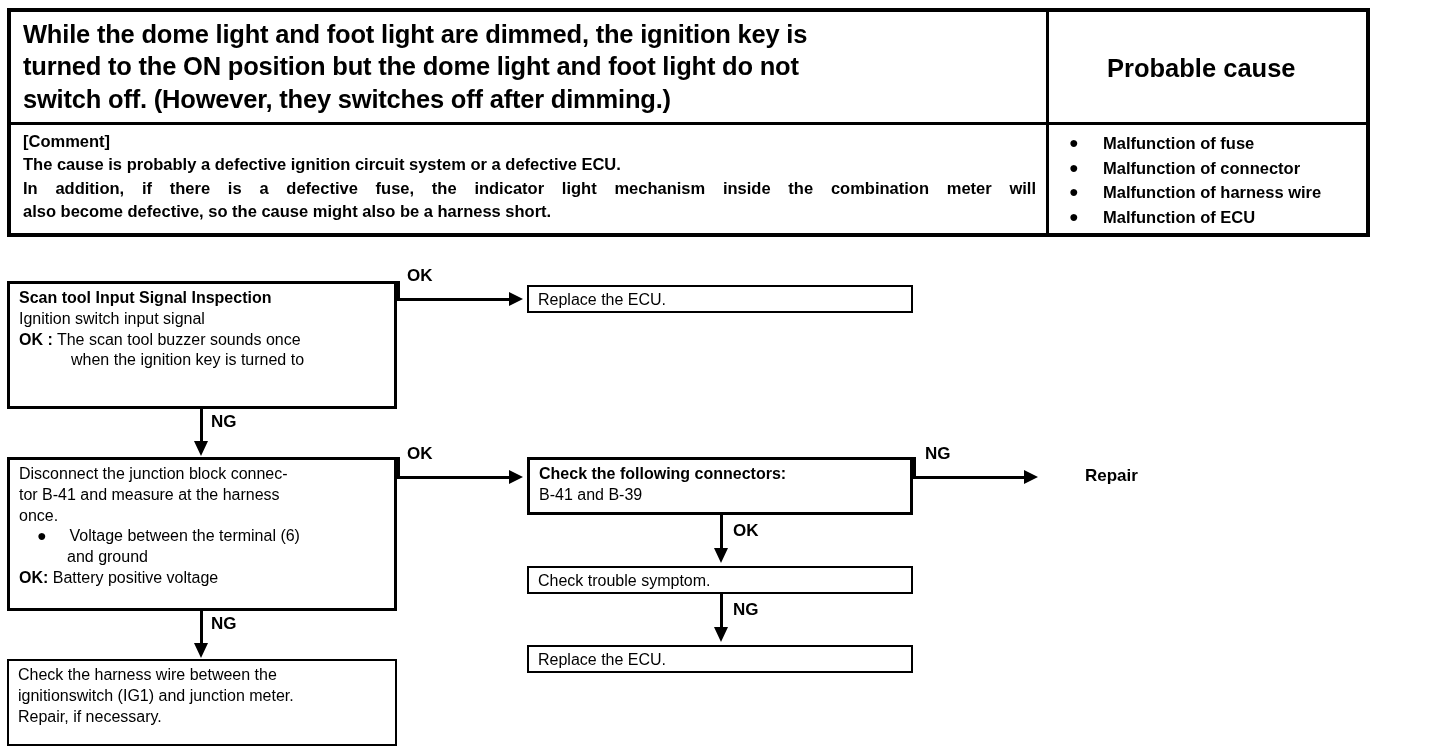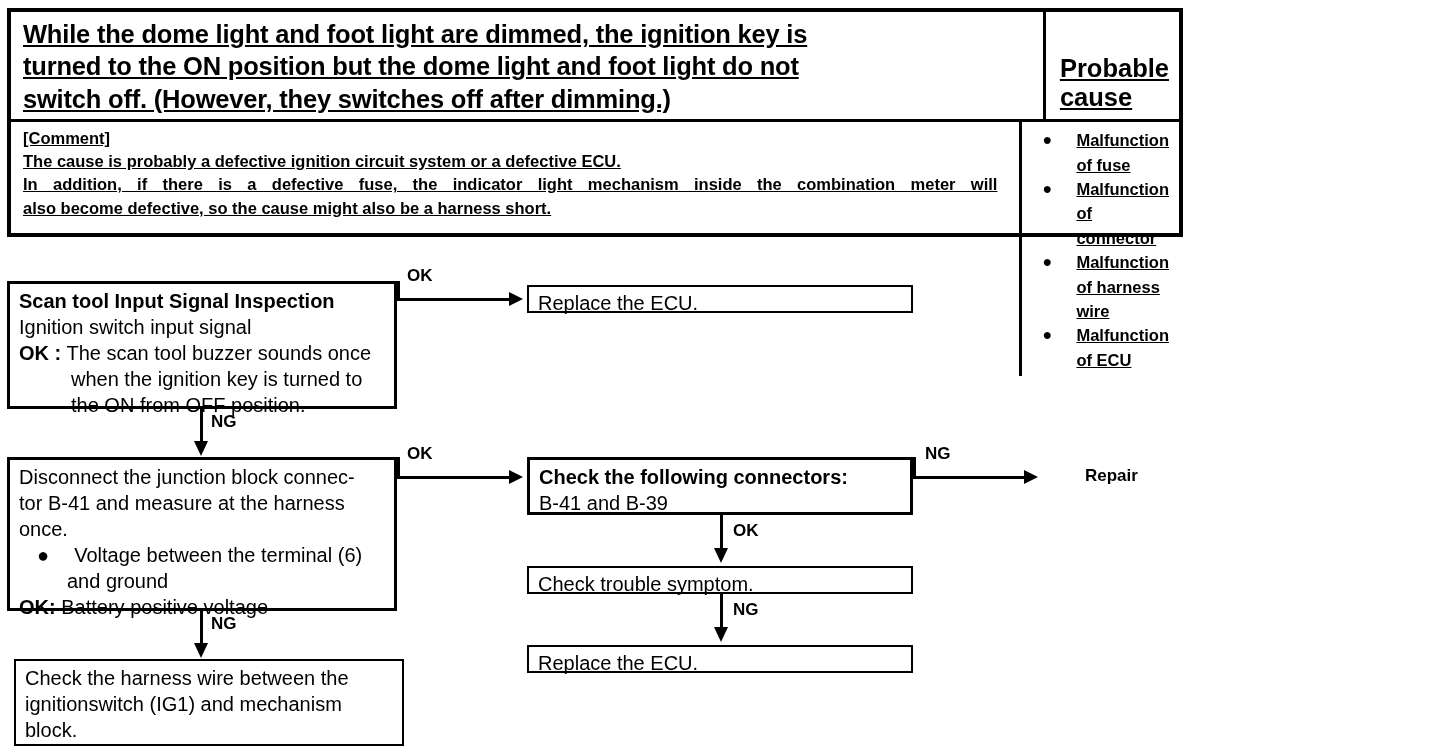--- a/index.html
+++ b/index.html
@@ -15,34 +15,33 @@
     font-family: "Liberation Sans", sans-serif;
     color: #000000;
     overflow: hidden;
   }
 
   
   .symptom-table {
     position: absolute;
     left: 7px;
     top: 8px;
-    width: 1176px;
+    width: 1363px;
     height: 229px;
     border: 4px solid #000;
     box-sizing: border-box;
     display: flex;
     flex-direction: column;
-    text-decoration: underline;
   }
   .table-row {
     display: flex;
     flex-direction: row;
   }
   .row-symptom { height: 114px; }
-  .row-comment { flex: 1; border-top: 3px solid #000; gap: 12px; }
+  .row-comment { flex: 1; border-top: 3px solid #000; }
 
   .cell-left {
     width: 1035px;
     box-sizing: border-box;
     padding: 6px 10px 4px 12px;
   }
   .cell-right {
     flex: 1;
     box-sizing: border-box;
     border-left: 3px solid #000;
@@ -52,20 +51,21 @@
   .symptom-text {
     font-size: 25.5px;
     font-weight: bold;
     line-height: 1.27;
     letter-spacing: -0.2px;
   }
   .probable-cause-title {
     font-size: 25.5px;
     font-weight: bold;
     margin-top: 36px;
+    margin-left: 44px;
   }
 
   .comment-label {
     font-size: 16.5px;
     font-weight: bold;
     line-height: 1.32;
   }
   .comment-line {
     font-size: 16.5px;
     font-weight: bold;
@@ -100,21 +100,21 @@
     left: 0;
     top: 0;
     width: 1456px;
     height: 746px;
   }
   .fbox {
     position: absolute;
     border: 3px solid #000;
     box-sizing: border-box;
     background: #fff;
-    font-size: 20px;
+    font-size: 16px;
     line-height: 1.30;
     padding: 4px 20px 4px 9px;
   }
   .fbox.thin { border-width: 2px; }
   .fbox b { font-weight: bold; }
 
   .hang {
     display: block;
     padding-left: 52px;
     text-indent: -52px;
@@ -205,21 +205,20 @@
 <div class="flow">
 
   <div class="fbox" style="left:7px; top:281px; width:390px; height:128px;">
     <div style="font-weight:bold;">Scan tool Input Signal Inspection</div>
     <div>Ignition switch input signal</div>
     <div class="hang">
       <b>OK :</b>
       <span>The scan tool buzzer sounds once</span>
     </div>
     <div style="padding-left:52px;">when the ignition key is turned to</div>
-    <div style="padding-left:52px;">the ON from OFF position.</div>
   </div>
 
   <div class="ln-v" style="left:397px; top:281px; height:19px;"></div>
   <div class="ln-h" style="left:397px; top:298px; width:114px;"></div>
   <div class="arrow-r" style="left:509px; top:292px;"></div>
   <div class="edge-label" style="left:407px; top:266px;">OK</div>
 
   <div class="fbox thin" style="left:527px; top:285px; width:386px; height:28px; padding-top:3px;">
     <span>Replace the ECU.</span>
   </div>
@@ -246,23 +245,23 @@
 
   <div class="ln-v" style="left:397px; top:457px; height:22px;"></div>
   <div class="ln-h" style="left:397px; top:476px; width:114px;"></div>
   <div class="arrow-r" style="left:509px; top:470px;"></div>
   <div class="edge-label" style="left:407px; top:444px;">OK</div>
 
   <div class="ln-v" style="left:200px; top:611px; height:35px;"></div>
   <div class="arrow-d" style="left:194px; top:643px;"></div>
   <div class="edge-label" style="left:211px; top:614px;">NG</div>
 
-  <div class="fbox thin" style="left:14px; top:659px; width:390px; height:87px;">
+  <div class="fbox thin" style="left:7px; top:659px; width:390px; height:87px;">
     <div>Check the harness wire between the</div>
-    <div>ignitionswitch (IG1) and mechanism block.</div>
+    <div>ignitionswitch (IG1) and junction meter.</div>
     <div>Repair, if necessary.</div>
   </div>
 
   <div class="fbox" style="left:527px; top:457px; width:386px; height:58px;">
     <div style="font-weight:bold;">Check the following connectors:</div>
     <div>B-41 and B-39</div>
   </div>
 
   <div class="ln-v" style="left:913px; top:457px; height:22px;"></div>
   <div class="ln-h" style="left:913px; top:476px; width:113px;"></div>

